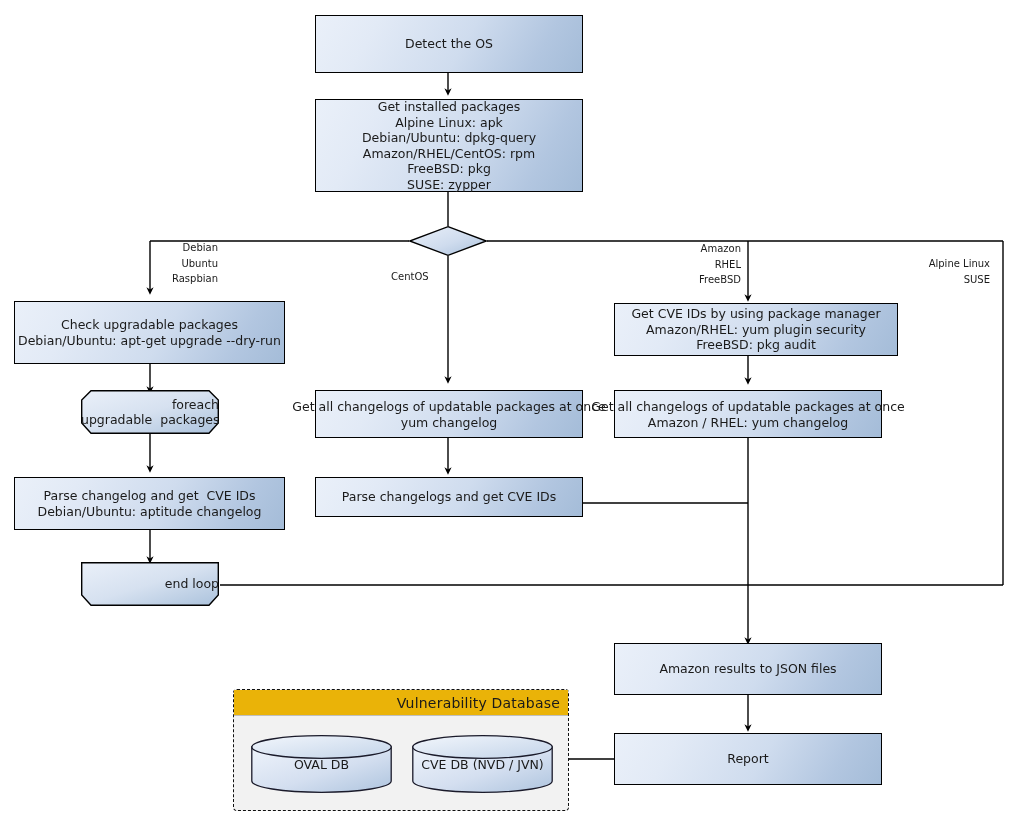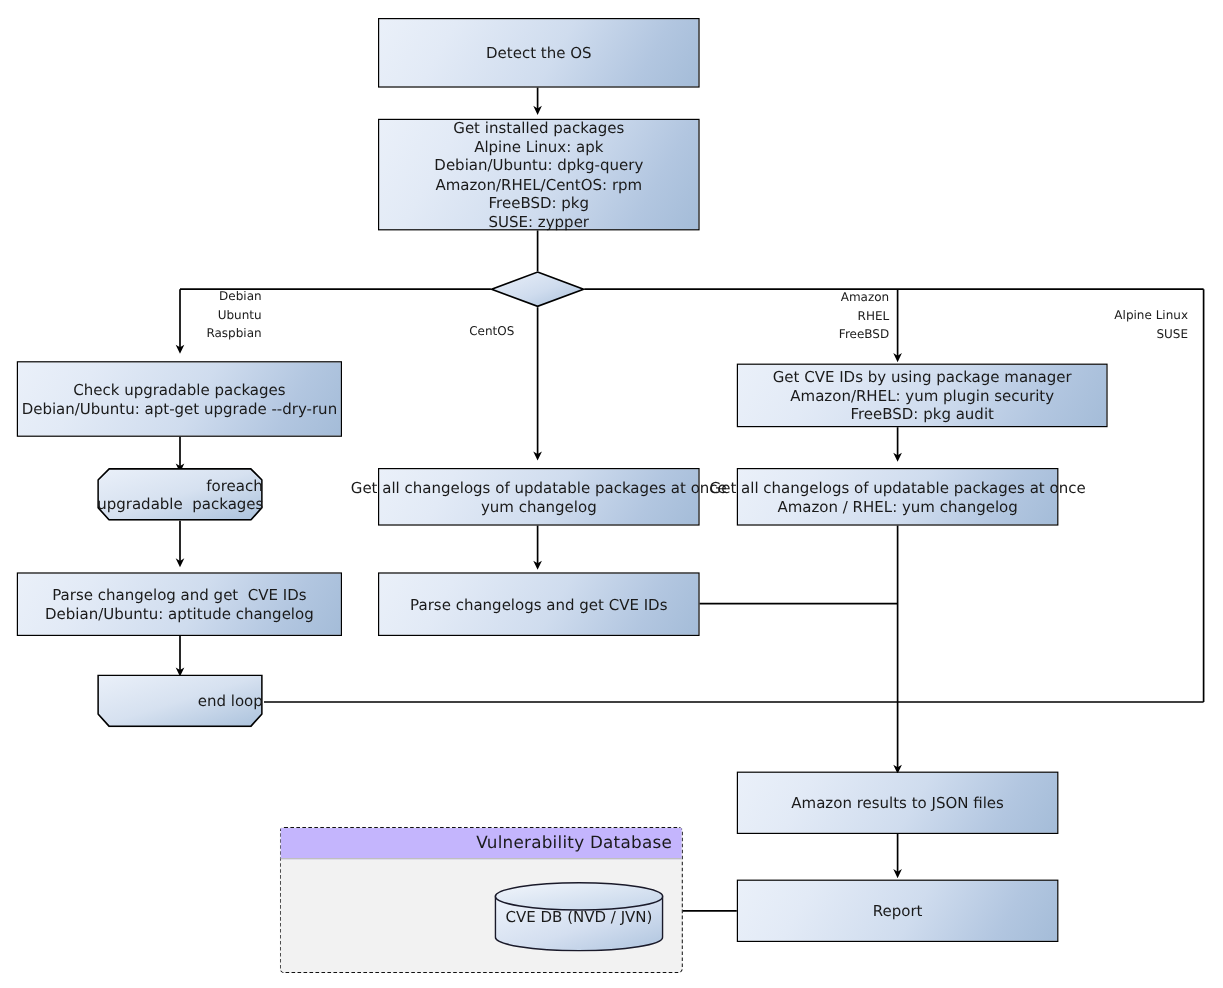--- a/index.html
+++ b/index.html
@@ -87,21 +87,21 @@
     border:1.6px dashed #111111;
     border-radius:4px;
     background:#f2f2f2;
   }
   .dbgroup-header{
     position:absolute;
     left:0;top:0;
     box-sizing:border-box;
     width:100%;
     height:26px;
-    background:#c4b5fd;
+    background:#eab308;
     border-bottom:1px solid #bfbfbf;
     display:flex;align-items:center;justify-content:flex-end;
     padding-right:8px;
     font-size:14px;
     color:#1a1a1a;
     letter-spacing:.2px;
   }
   .cyl{
     position:absolute;
   }
@@ -241,25 +241,25 @@
       <path d="M0.7,0.7 L137.3,0.7 L137.3,33 L128,43.3 L10,43.3 L0.7,33 Z" fill="url(#lg2)" stroke="#000" stroke-width="1.4"></path>
     </svg>
     <span class="txt">end loop</span>
   </div>
 
   <div class="node overflow" style="left:315px;top:390px;width:268px;height:48px;">
     <span class="txt">Get all changelogs of updatable packages at once
 yum changelog</span>
   </div>
 
-  <div class="node" style="left:315px;top:477px;width:268px;height:53px;">
+  <div class="node" style="left:315px;top:477px;width:268px;height:40px;">
     <span class="txt">Parse changelogs and get CVE IDs</span>
   </div>
 
-  <div class="node" style="left:614px;top:303px;width:309px;height:53px;">
+  <div class="node" style="left:614px;top:303px;width:284px;height:53px;">
     <span class="txt">Get CVE IDs by using package manager
 Amazon/RHEL: yum plugin security
 FreeBSD: pkg audit</span>
   </div>
 
   <div class="node overflow" style="left:614px;top:390px;width:268px;height:48px;">
     <span class="txt">Get all changelogs of updatable packages at once
 Amazon / RHEL: yum changelog</span>
   </div>
 
@@ -267,20 +267,38 @@
     <span class="txt">Amazon results to JSON files</span>
   </div>
 
   <div class="node" style="left:614px;top:733px;width:268px;height:52px;">
     <span class="txt">Report</span>
   </div>
 
   <div class="dbgroup" style="left:233px;top:689px;width:336px;height:122px;">
     <div class="dbgroup-header">Vulnerability Database</div>
 
+    <div class="cyl" style="left:17px;top:45px;width:141px;height:58px;">
+      <svg width="141" height="58" viewBox="0 0 141 58">
+        <defs>
+          <linearGradient id="cg1" x1="0" y1="0" x2="1" y2="1">
+            <stop offset="0%" stop-color="#eef3fb"></stop>
+            <stop offset="55%" stop-color="#d4dff0"></stop>
+            <stop offset="100%" stop-color="#aec4de"></stop>
+          </linearGradient>
+          <linearGradient id="cg1t" x1="0" y1="0" x2="1" y2="1">
+            <stop offset="0%" stop-color="#f2f6fc"></stop>
+            <stop offset="100%" stop-color="#c3d4e9"></stop>
+          </linearGradient>
+        </defs>
+        <path d="M0.8,12 L0.8,46 A69.7,11.3 0 0 0 140.2,46 L140.2,12 Z" fill="url(#cg1)" stroke="#1a1a2a" stroke-width="1.3"></path>
+        <ellipse cx="70.5" cy="12" rx="69.7" ry="11.3" fill="url(#cg1t)" stroke="#1a1a2a" stroke-width="1.3"></ellipse>
+      </svg>
+      <span class="txt">OVAL DB</span>
+    </div>
 
     <div class="cyl" style="left:178px;top:45px;width:141px;height:58px;">
       <svg width="141" height="58" viewBox="0 0 141 58">
         <defs>
           <linearGradient id="cg2" x1="0" y1="0" x2="1" y2="1">
             <stop offset="0%" stop-color="#eef3fb"></stop>
             <stop offset="55%" stop-color="#d4dff0"></stop>
             <stop offset="100%" stop-color="#aec4de"></stop>
           </linearGradient>
           <linearGradient id="cg2t" x1="0" y1="0" x2="1" y2="1">

